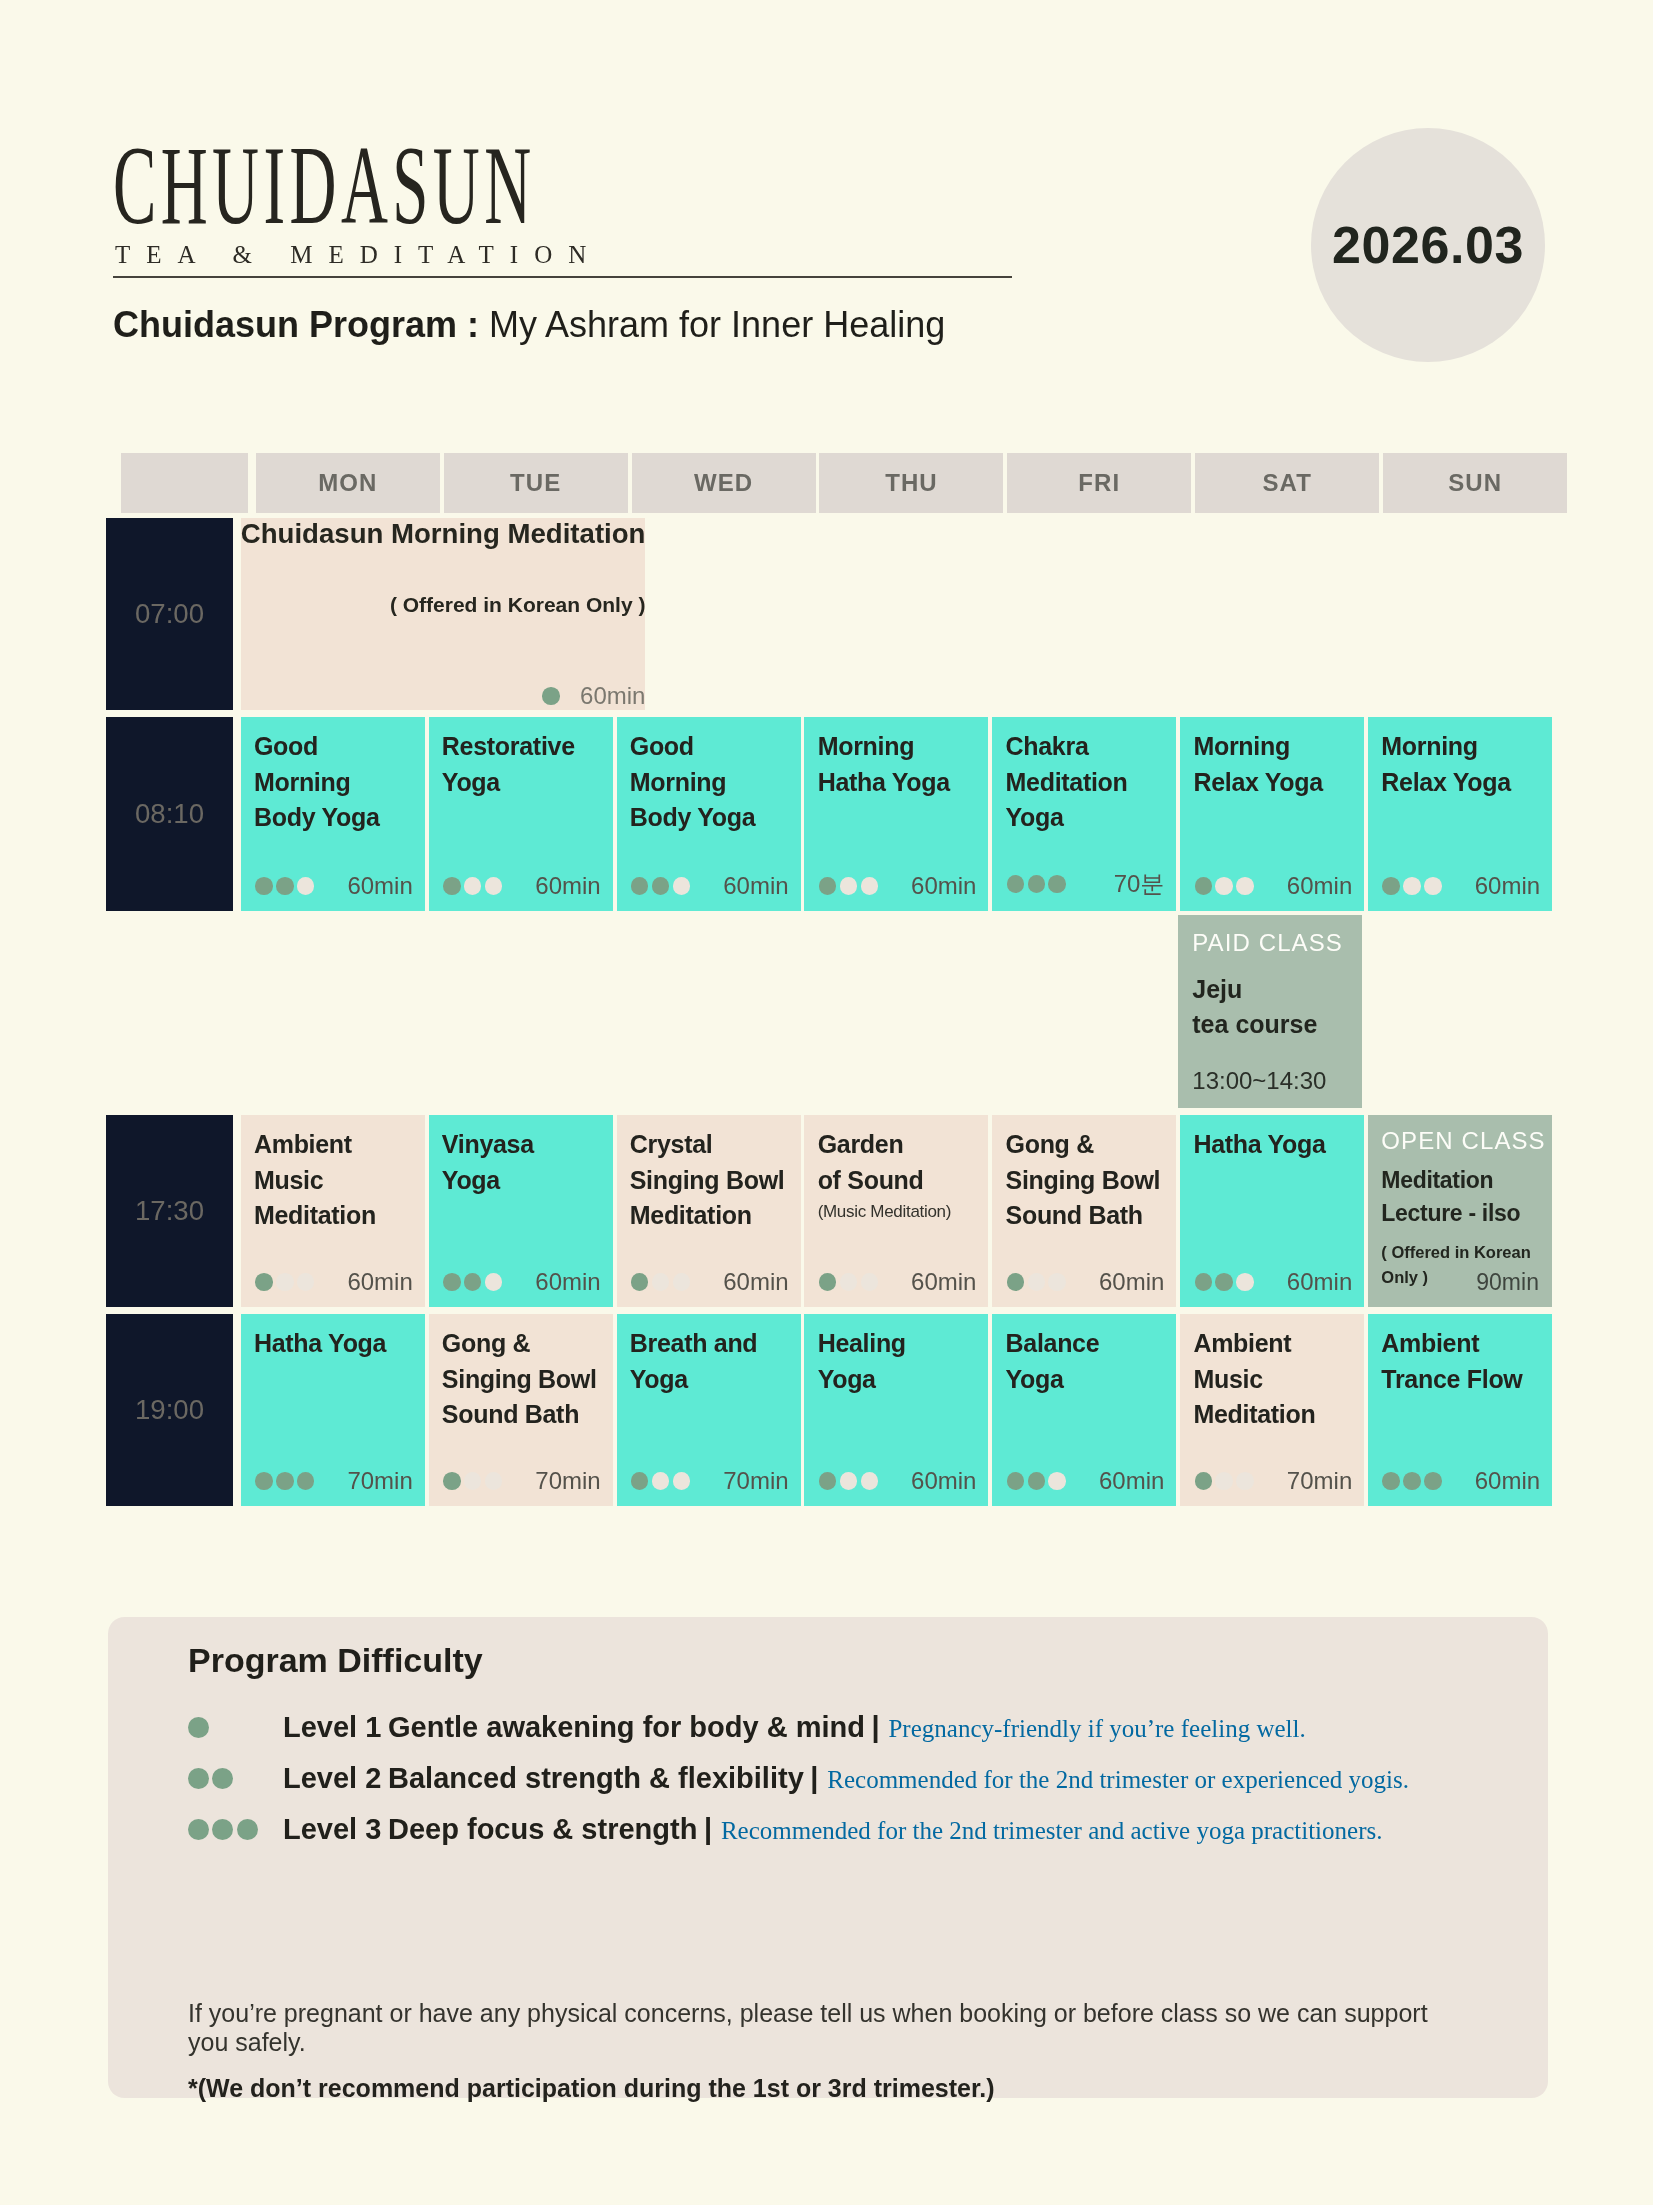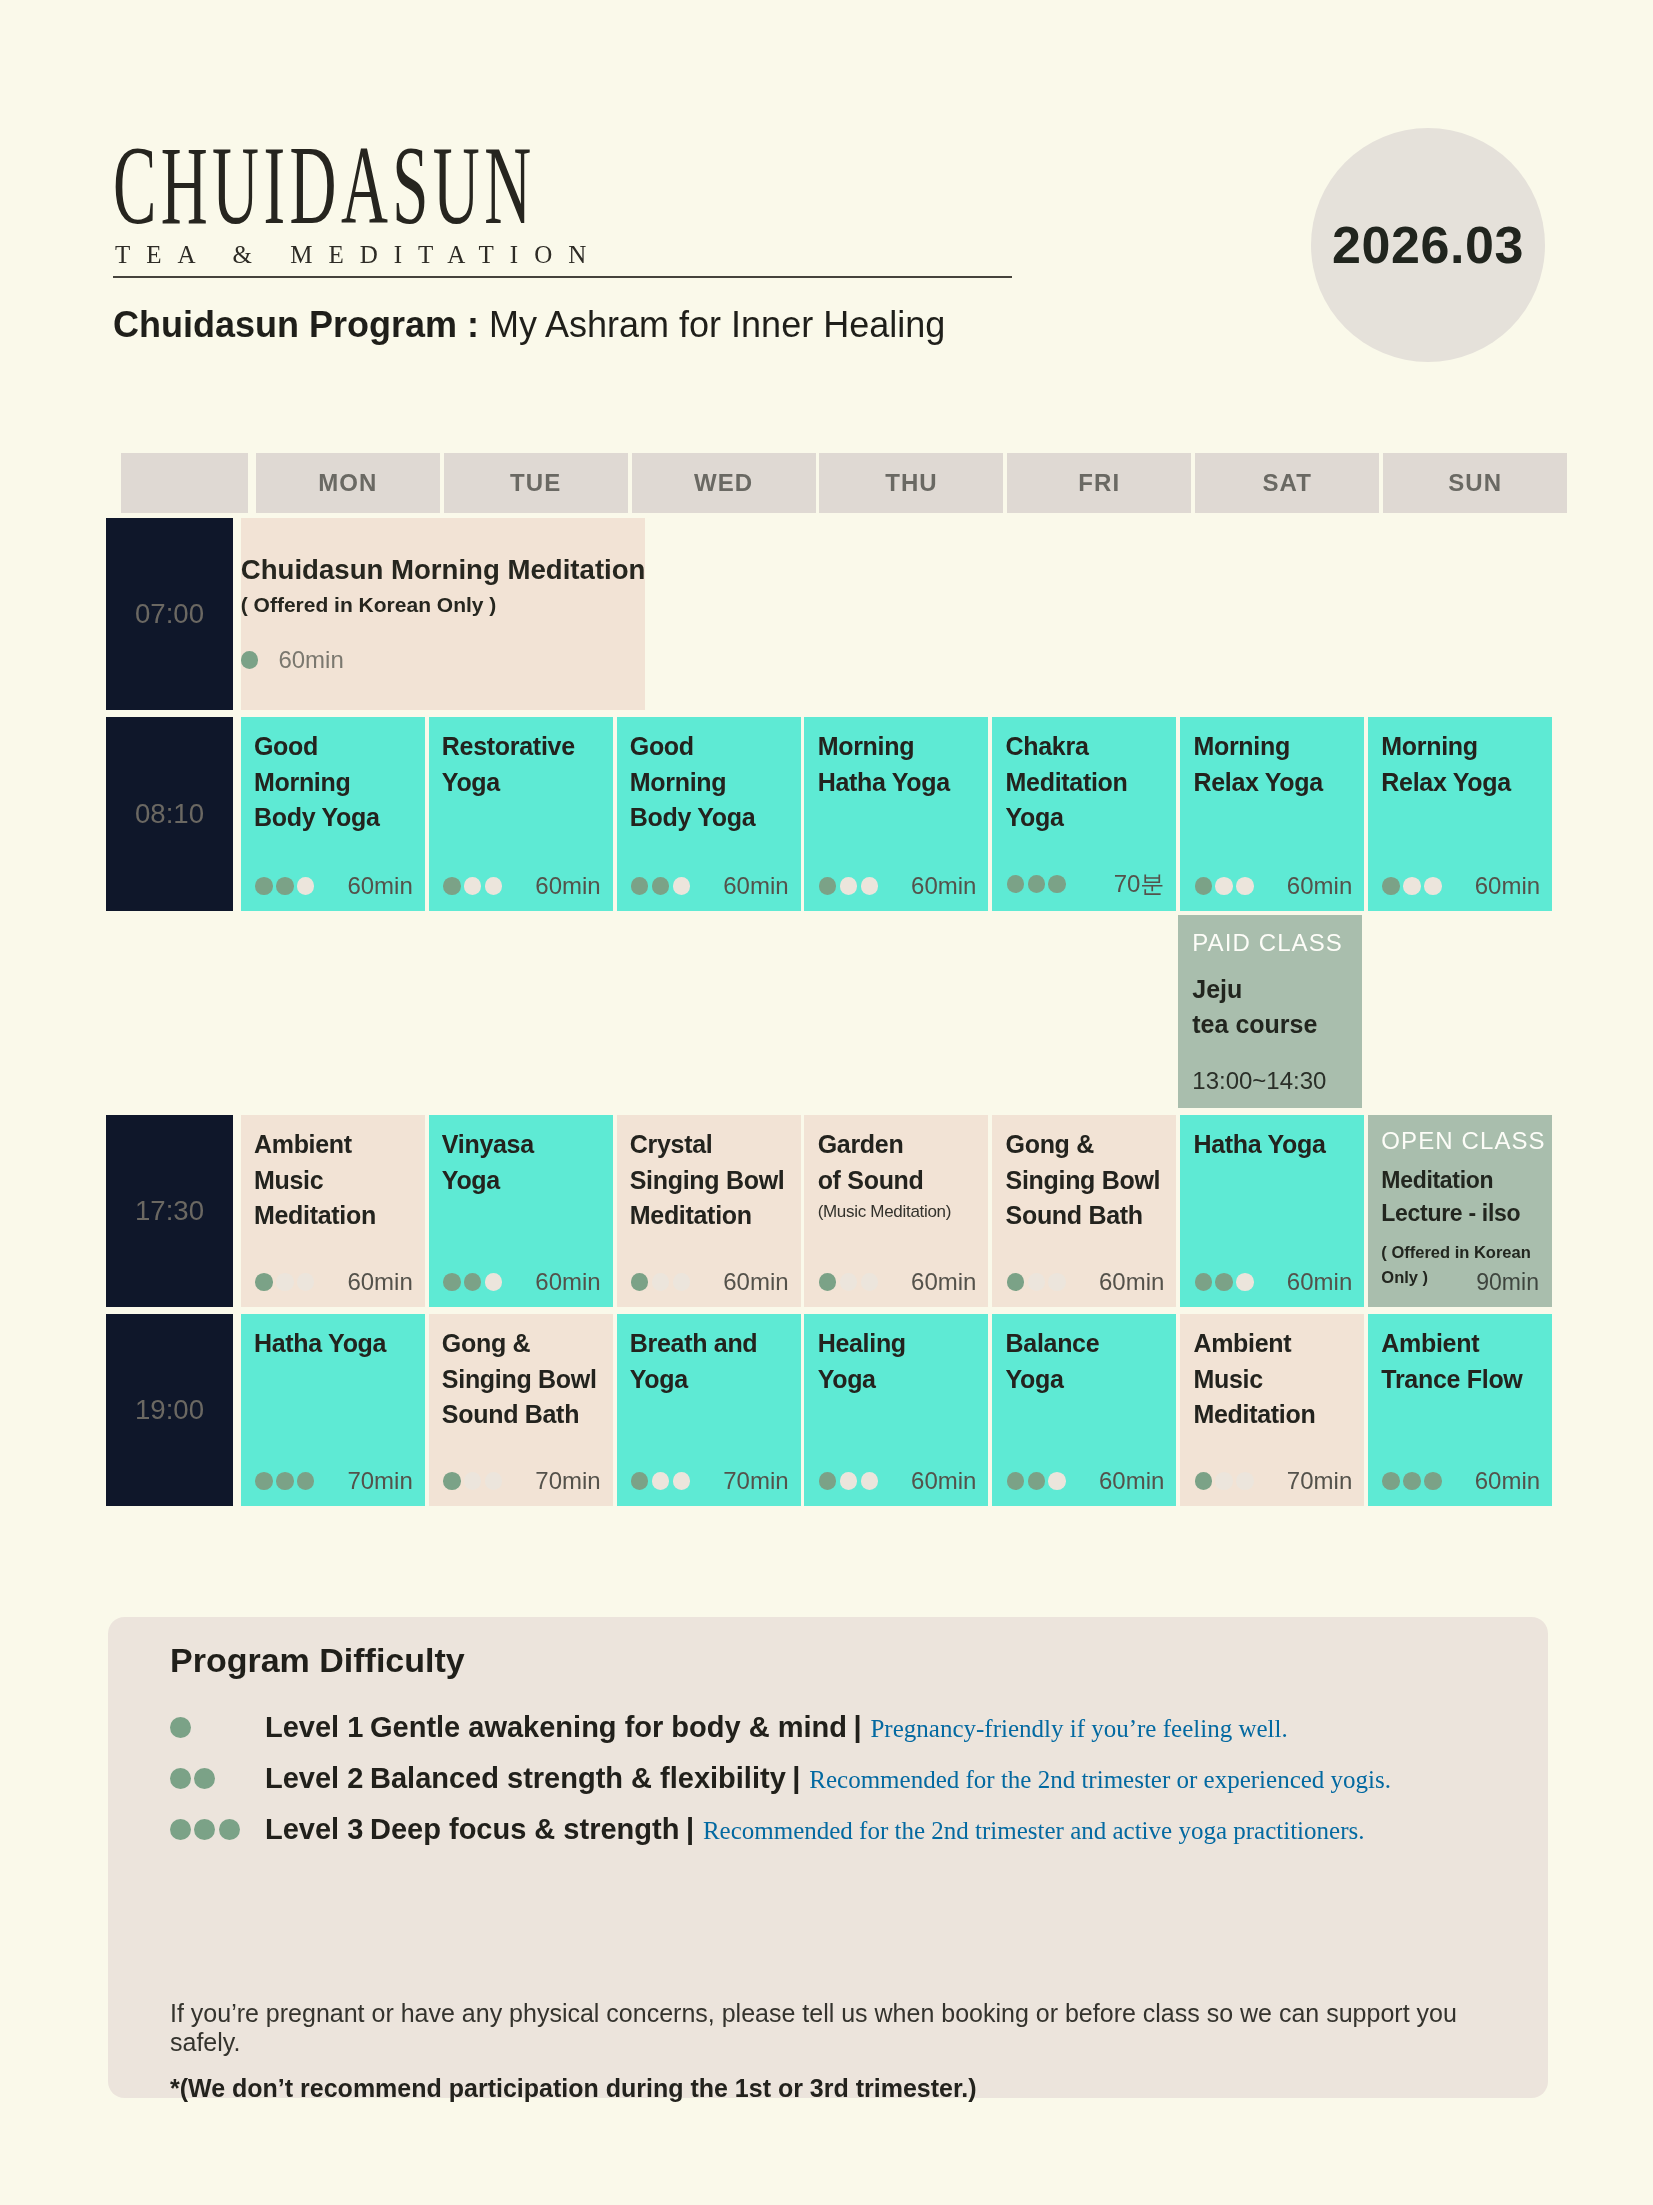--- a/index.html
+++ b/index.html
@@ -39,22 +39,23 @@
     display:flex;align-items:center;justify-content:center;
     font-size:27.6px;color:#6B6862;
   }
   .hcell{
     width:184px;flex:none;background:#DFD9D3;
     display:flex;align-items:center;justify-content:center;
     font-size:24px;font-weight:700;letter-spacing:1.1px;color:#6A6963;
   }
   .merged{
     flex:1;background:#F2E3D5;
-    display:flex;flex-direction:column;align-items:flex-start;justify-content:center;
+    display:flex;flex-direction:column;align-items:flex-end;justify-content:center;
     text-align:center;
+    gap:36px;
   }
   .m-title{font-size:27.6px;font-weight:700;color:#26261F;}
   .m-note{font-size:21px;font-weight:700;color:#26261F;margin-top:6.6px;}
   .m-foot{display:flex;align-items:center;gap:20px;margin-top:29px;}
   .m-dur{font-size:24px;color:#7B786F;}
   .cell{
     width:184px;flex:none;position:relative;
     padding:12px 13.2px;box-sizing:border-box;
   }
   .cell.green{background:#5eead4;}
@@ -82,21 +83,21 @@
   .klass-tag{font-size:24px;color:#FDFDF8;letter-spacing:1.1px;white-space:nowrap;}
   .paid-title{white-space:pre;font-size:25px;font-weight:700;line-height:1.42;color:#22261F;margin-top:14.3px;}
   .paid-time{position:absolute;left:14.3px;bottom:13.2px;font-size:24px;color:#2A2F28;}
   .open-title{white-space:pre;font-size:23px;font-weight:700;line-height:1.45;color:#22261F;margin-top:8.8px;letter-spacing:-0.3px;}
   .open-note{white-space:pre;font-size:16.5px;font-weight:700;line-height:1.5;color:#22261F;margin-top:10px;}
   .open-dur{position:absolute;right:13.2px;bottom:11px;font-size:23px;color:#3E453E;}
   
   .panel{
     position:absolute;left:108px;top:1617px;width:1440px;height:481px;
     background:#ECE4DC;border-radius:16.5px;box-sizing:border-box;
-    padding:24px 62px;
+    padding:24px 80px;
   }
   .panel h2{margin:0;font-size:34px;font-weight:700;color:#201F1A;}
   .lvl-row{display:flex;align-items:center;height:31px;margin-top:20px;}
   .lvl-row.first{margin-top:32px;}
   .lvl-dots{width:95px;display:flex;align-items:center;gap:3.3px;flex:none;}
   .lvl-dots .dot{width:21px;height:21px;}
   .lvl-name{width:105px;flex:none;font-size:29px;font-weight:700;color:#21201B;}
   .lvl-text{font-size:29px;color:#21201B;white-space:nowrap;}
   .lvl-text .b{font-weight:700;}
   .lvl-text .sep{padding:0 8.8px 0 6.6px;}

